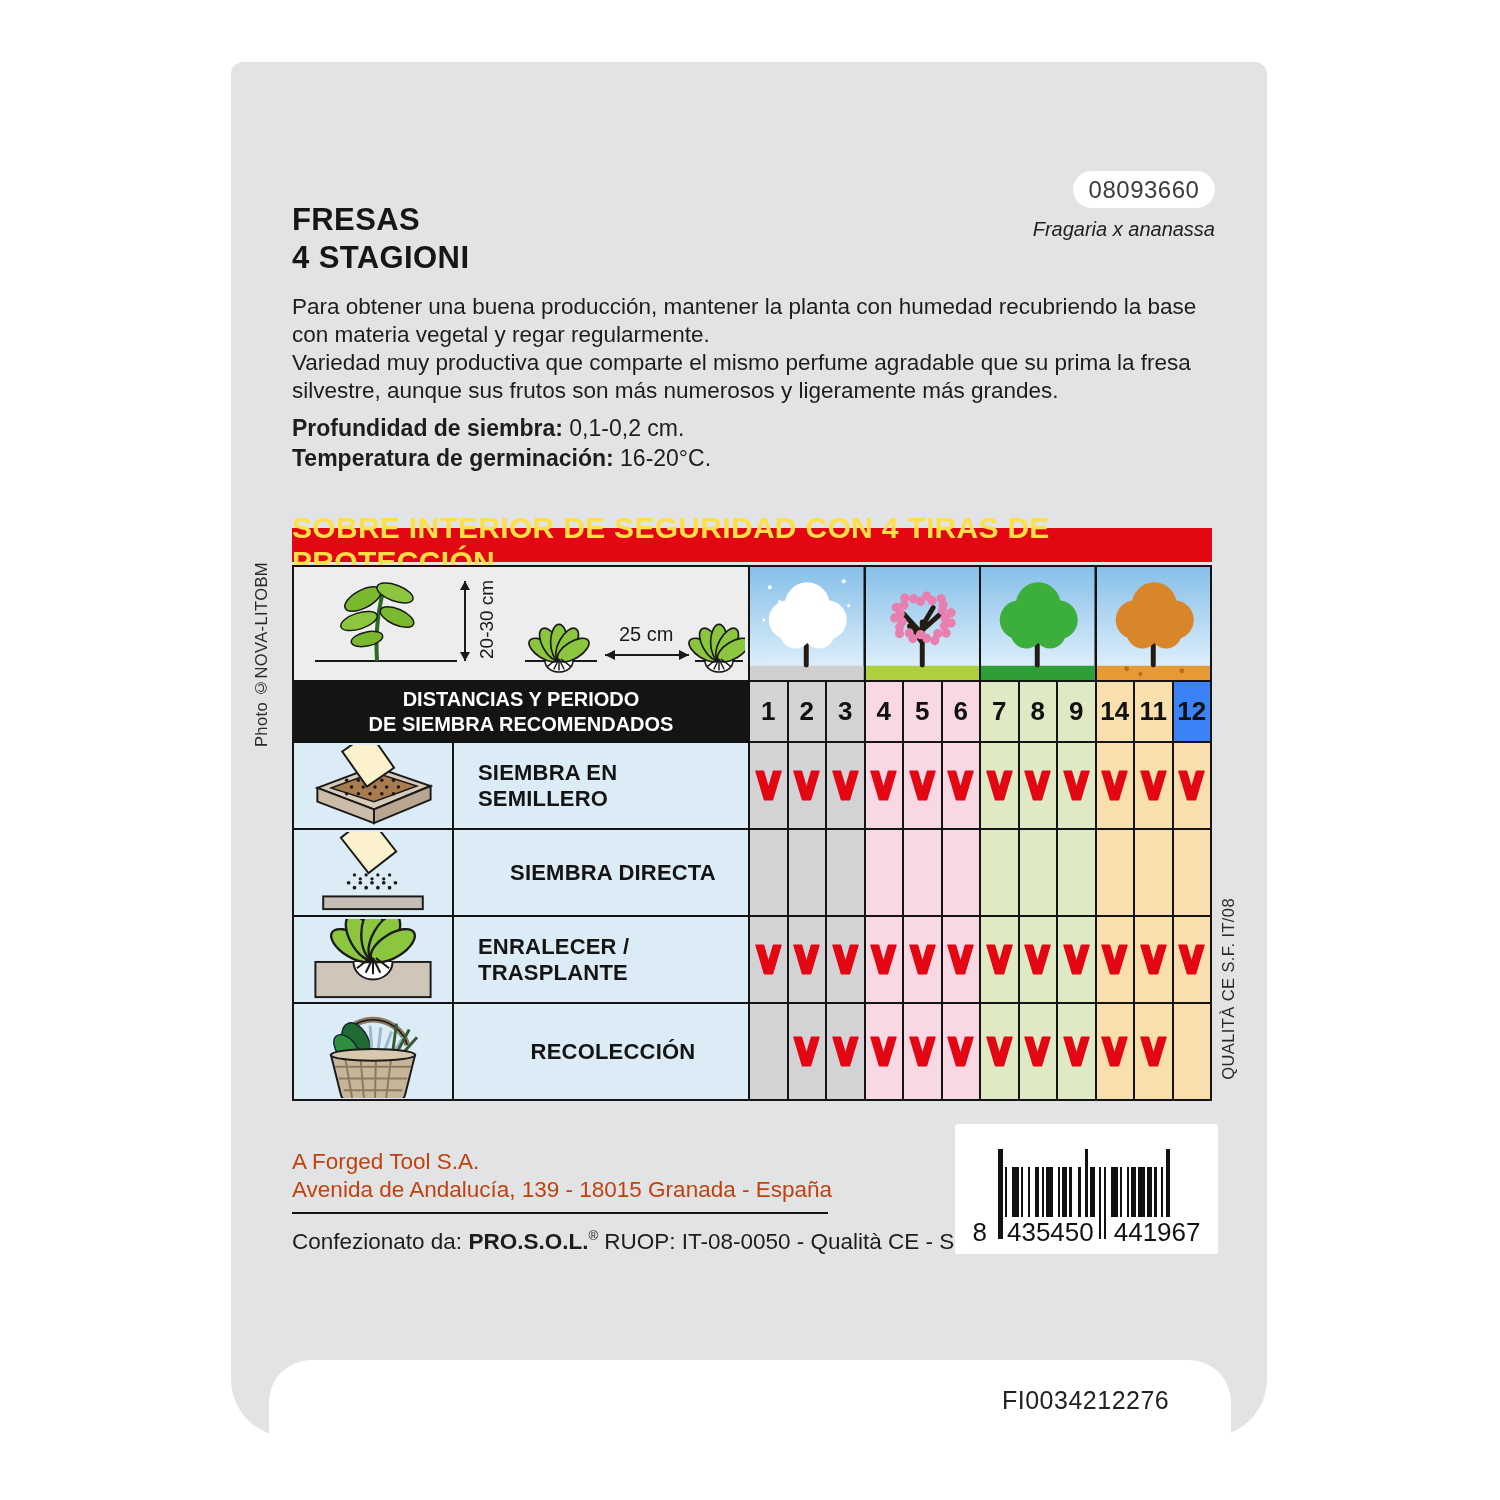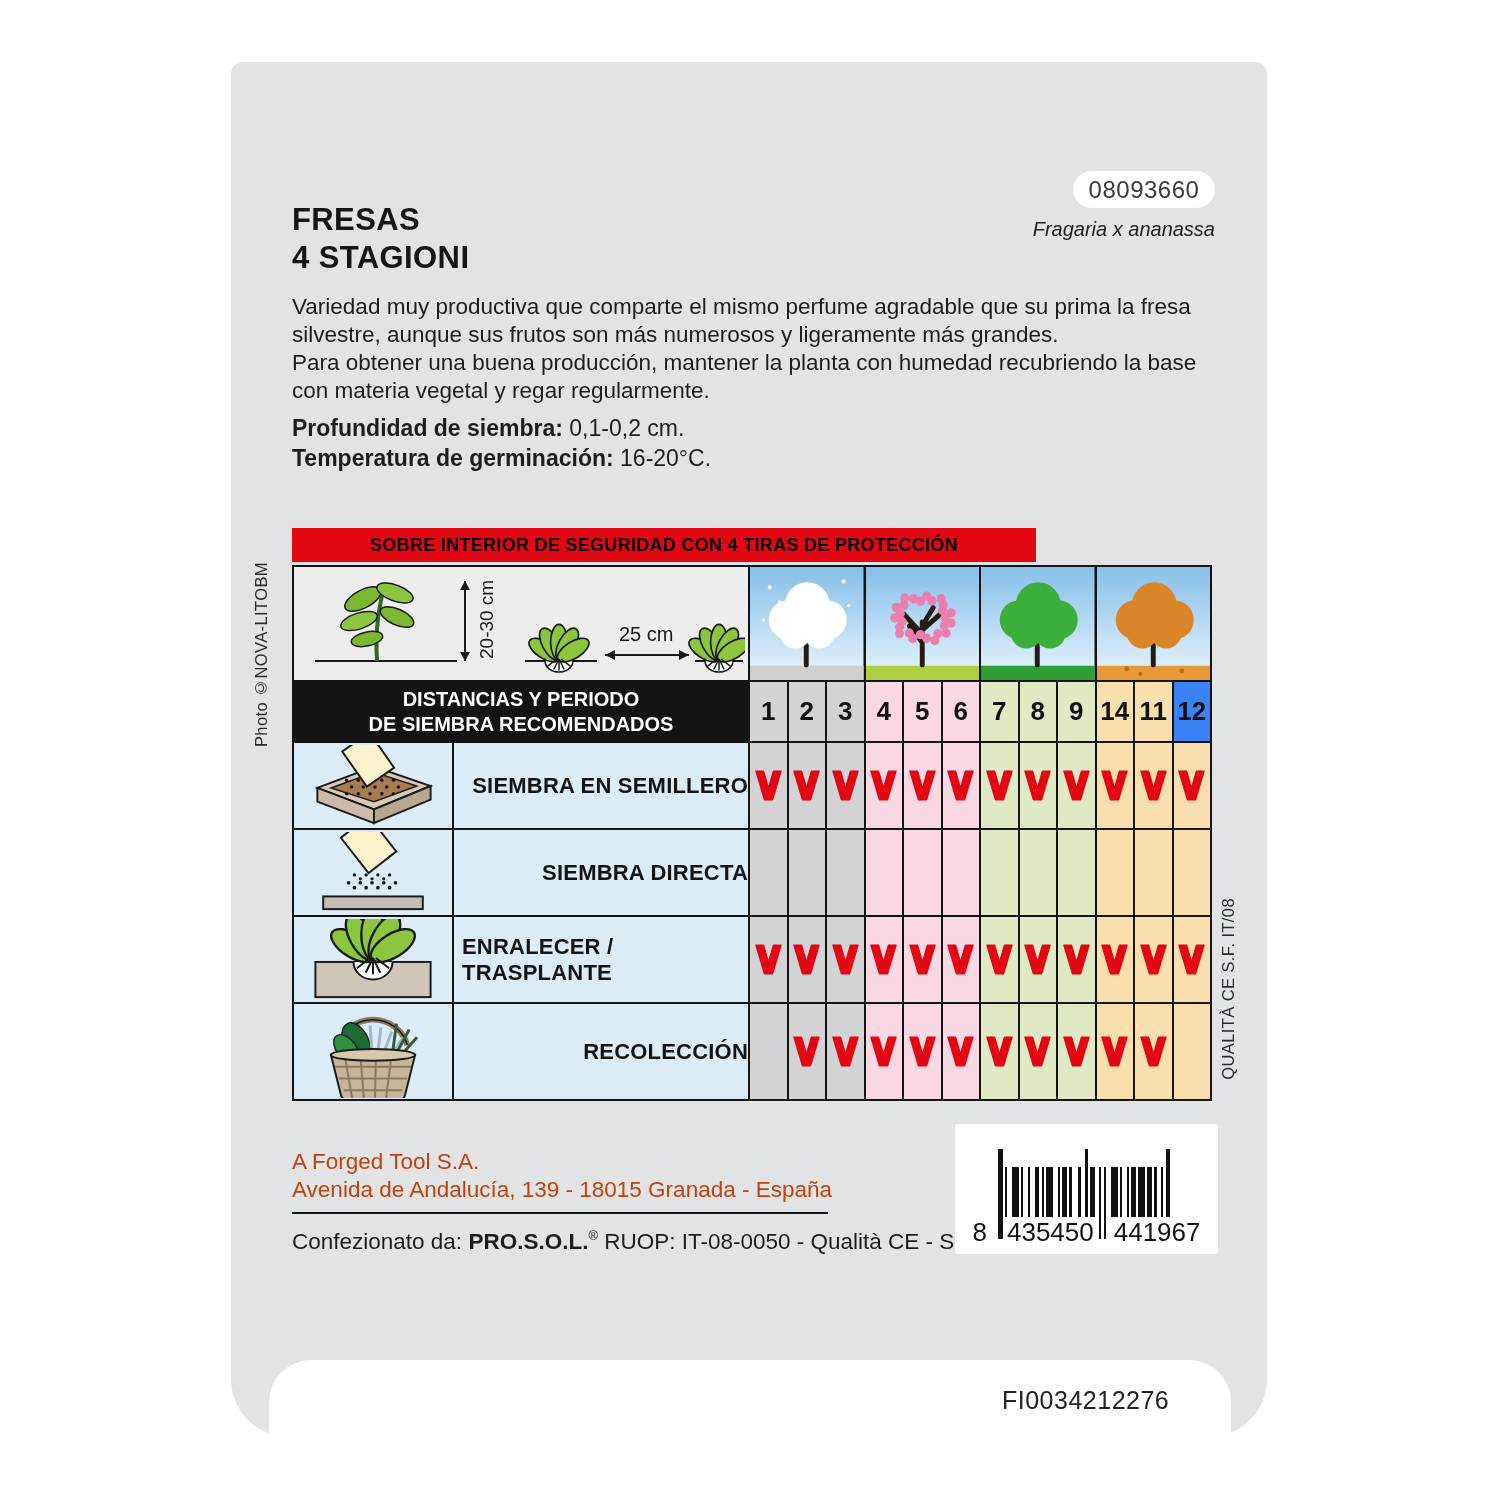--- a/index.html
+++ b/index.html
@@ -31,22 +31,22 @@
   }
   .desc{
     position:absolute;left:292px;top:293px;width:935px;font-size:22.5px;
     line-height:28px;color:#1d1d1d;
   }
   .specs{
     position:absolute;left:292px;top:413px;font-size:23px;line-height:30px;color:#1d1d1d;
   }
   .specs b{font-weight:bold;}
   .banner{
-    position:absolute;left:292px;top:528px;width:744px;height:34px;
-    background:#e30613;color:#000000;font-weight:bold;font-size:18px;
+    position:absolute;left:292px;top:528px;width:920px;height:34px;
+    background:#e30613;color:#fde047;font-weight:bold;font-size:30px;
     display:flex;align-items:center;justify-content:center;letter-spacing:0.3px;
   }
   .vtext{
     writing-mode:vertical-rl;transform:rotate(180deg);
     font-size:16.5px;color:#2a2a2a;letter-spacing:0.4px;white-space:nowrap;
   }
   .photo-credit{position:absolute;left:252px;top:562px;height:168px;display:flex;align-items:flex-start;}
   .qualita{position:absolute;left:1219px;top:898px;height:210px;display:flex;align-items:flex-start;}
   .sowing-grid{
     position:absolute;left:292px;top:565px;width:920px;height:536px;
@@ -59,21 +59,21 @@
   .cell-diagram{grid-column:1 / span 2;background:#ededee;}
   .cell-season{grid-column:span 3;padding:0;}
   .cell-blacktitle{
     grid-column:1 / span 2;background:#141414;color:#fff;
     font-weight:bold;font-size:20px;text-align:center;line-height:25px;
     flex-direction:column;
   }
   .cell-month{font-weight:bold;font-size:26px;color:#111;}
   .cell-icon{background:#dbecf6;}
   .cell-label{
-    background:#dbecf6;justify-content:flex-end;padding-left:8px;
+    background:#dbecf6;justify-content:center;padding-left:24px;
     font-weight:bold;font-size:22px;color:#141414;letter-spacing:0.2px;box-sizing:border-box;
   }
   .footer-company{position:absolute;left:292px;top:1148px;font-size:22.5px;line-height:27.5px;color:#c2410c;}
   .footer-divider{position:absolute;left:292px;top:1212px;width:536px;height:2px;background:#141414;}
   .footer-packer{position:absolute;left:292px;top:1228px;font-size:22.5px;color:#1d1d1d;}
   .footer-packer b{font-weight:bold;}
   .footer-packer sup{font-size:13px;}
   .barcode-box{
     position:absolute;left:955px;top:1124px;width:263px;height:130px;background:#ffffff;
     border-radius:3px;display:flex;flex-direction:column;align-items:center;justify-content:flex-end;
@@ -99,22 +99,22 @@
 </div>
 
 <div class="species">Fragaria x ananassa</div>
 
 <div class="title">
   <div>FRESAS</div>
   <div>4 STAGIONI</div>
 </div>
 
 <div class="desc">
+    <div>Para obtener una buena producción, mantener la planta con humedad recubriendo la base con materia vegetal y regar regularmente.</div>
     <div>Variedad muy productiva que comparte el mismo perfume agradable que su prima la fresa silvestre, aunque sus frutos son más numerosos y ligeramente más grandes.</div>
-    <div>Para obtener una buena producción, mantener la planta con humedad recubriendo la base con materia vegetal y regar regularmente.</div>
   </div>
 
 <div class="specs">
     <div><b>Profundidad de siembra:</b> 0,1-0,2 cm.</div>
     <div><b>Temperatura de germinación:</b> 16-20°C.</div>
   </div>
 
 <div class="banner">SOBRE INTERIOR DE SEGURIDAD CON 4 TIRAS DE PROTECCIÓN</div>
 
 <div class="photo-credit">

